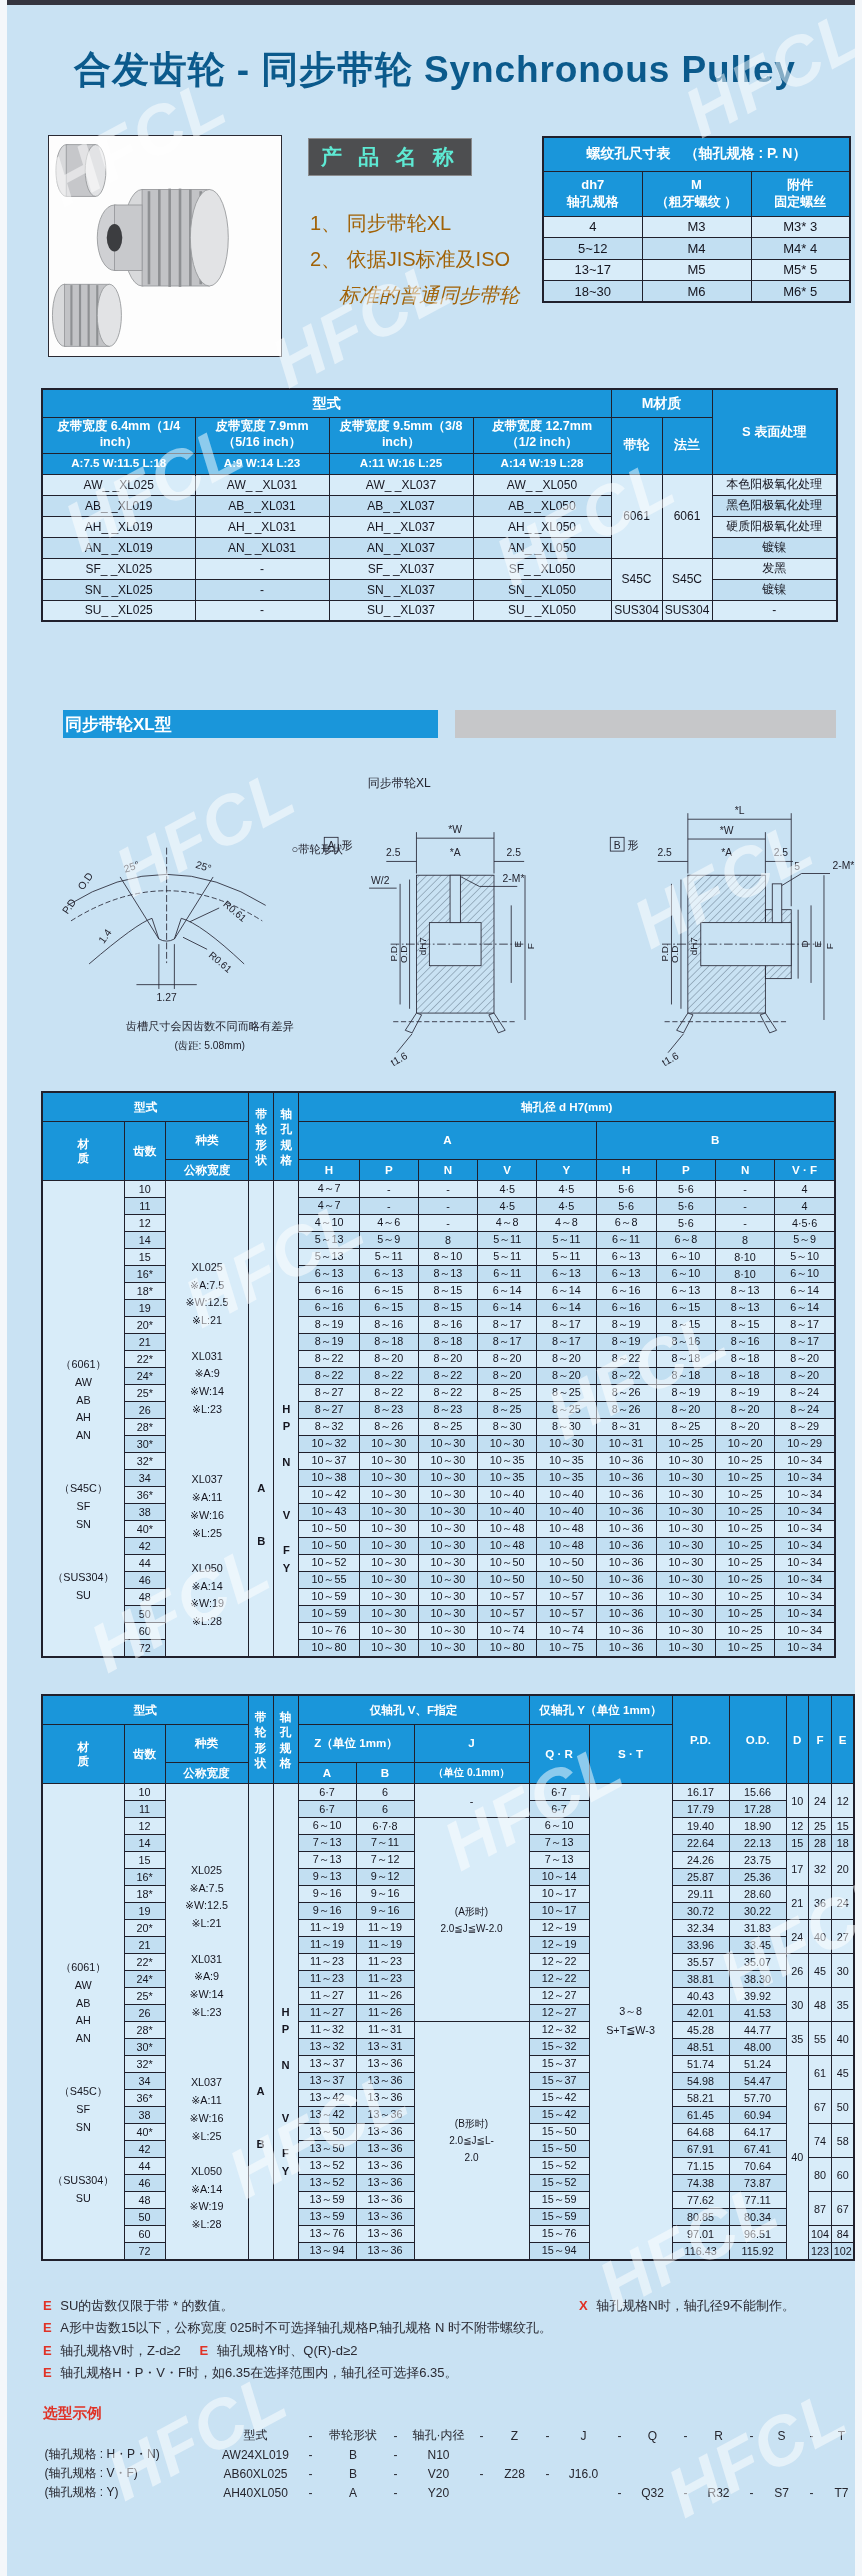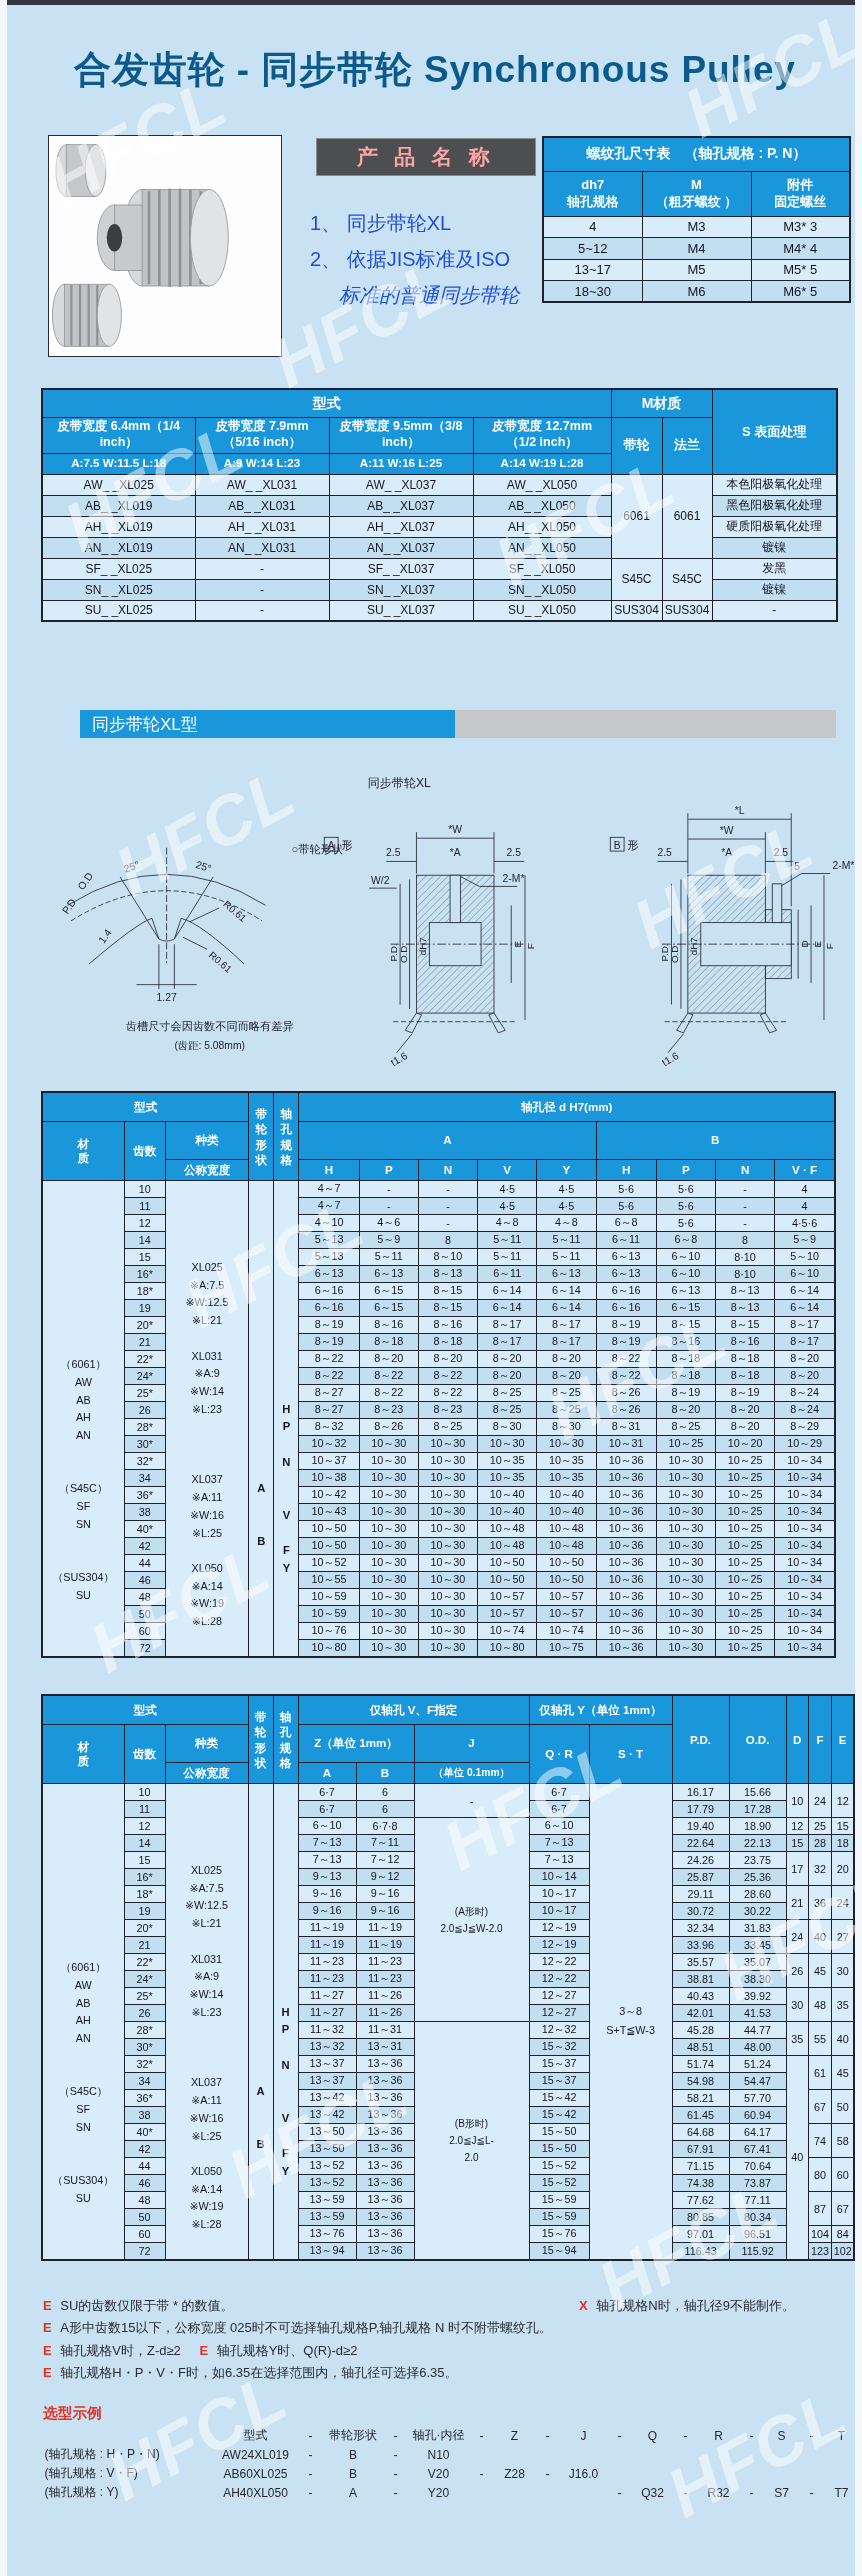--- a/index.html
+++ b/index.html
@@ -6,23 +6,23 @@
   *{box-sizing:border-box;font-family:"Liberation Sans","DejaVu Sans",sans-serif;}
   .page{position:relative;width:862px;height:2576px;background:#c9e2f3;margin:0 auto;
         border-left:7px solid #f4f7fa;border-right:7px solid #f4f7fa;overflow:hidden;}
   .topstrip{position:absolute;left:0;top:0;width:100%;height:5.2px;background:#35353f;}
   .wm{position:absolute;color:rgba(255,255,255,0.5);font-weight:bold;font-style:italic;
       font-size:69px;transform:rotate(-28deg);z-index:3;pointer-events:none;letter-spacing:1.7px;}
   .content{position:absolute;left:0;top:0;width:100%;height:100%;z-index:2;}
   .title{position:absolute;left:67px;top:45px;font-size:37px;font-weight:bold;color:#0b5a8c;letter-spacing:0.9px;}
   
   .photobox{position:absolute;left:41px;top:135px;width:234px;height:222px;background:#fdfdfd;border:1.7px solid #2a2a33;}
-  .namebox{position:absolute;left:309px;top:138px;width:220px;height:38px;background:#4d4e50;border:1.7px solid #8a8b8d;
-           color:#fca5a5;font-size:21px;font-weight:bold;display:flex;align-items:center;justify-content:center;letter-spacing:5.2px;}
-  .bullets{position:absolute;left:303px;top:205px;width:250px;font-size:20px;color:#1d4ed8;line-height:36px;}
+  .namebox{position:absolute;left:301px;top:138px;width:164px;height:38px;background:#4d4e50;border:1.7px solid #8a8b8d;
+           color:#5eead4;font-size:21px;font-weight:bold;display:flex;align-items:center;justify-content:center;letter-spacing:5.2px;}
+  .bullets{position:absolute;left:303px;top:205px;width:250px;font-size:20px;color:#a16207;line-height:36px;}
   .bullets .indent{padding-left:29px;font-style:italic;}
   
   table.grid{border-collapse:collapse;table-layout:fixed;}
   table.grid th,table.grid td{border:0.9px solid #20202c;text-align:center;vertical-align:middle;
       padding:0;color:#15151f;overflow:hidden;}
   table.grid th{background:#1a96da;color:#ffffff;font-weight:bold;white-space:pre-line;}
   .outer{border:2.6px solid #20202c;}
   
   .threadtbl{position:absolute;left:535px;top:136px;width:307px;}
   .threadtbl th{font-size:13px;}
@@ -32,22 +32,22 @@
   
   .typetbl{position:absolute;left:34px;top:388px;width:795px;}
   .typetbl th{font-size:13px;line-height:1.25;}
   .typetbl td{font-size:12px;height:21px;}
   .typetbl .r1{height:28px;font-size:14px;}
   .typetbl .r2{height:36px;font-size:12.5px;margin-top:47px;}
   .typetbl .r3{height:21px;font-size:11.6px;}
   tbody.zebra tr:nth-child(odd) td{background:#d8ecf9;}
   tbody.zebra tr:nth-child(even) td{background:#c2dff2;}
   
-  .secbar-blue{position:absolute;left:73px;top:710px;width:375px;height:28.4px;background:#1a96da;
-      color:#fff;font-size:17px;font-weight:normal;display:flex;align-items:center;padding-left:12px;}
+  .secbar-blue{position:absolute;left:56px;top:710px;width:375px;height:28.4px;background:#1a96da;
+      color:#fff;font-size:17px;font-weight:bold;display:flex;align-items:center;padding-left:2px;}
   .secbar-gray{position:absolute;left:448px;top:710px;width:381px;height:28.4px;background:#c6c7c9;}
   
   .drawwrap{position:absolute;left:0px;top:746px;width:862px;height:336px;}
   .drawwrap svg text{fill:#23232e;}
   
   .spectbl1{position:absolute;left:34px;top:1091px;width:795px;}
   .spectbl2{position:absolute;left:34px;top:1694px;width:795px;}
   .spectbl1 th,.spectbl2 th{font-size:11.6px;line-height:1.2;}
   .spectbl1 td,.spectbl2 td{font-size:10.8px;height:17px;}
   .spectbl1 .hr1,.spectbl2 .hr1{height:29px;}

